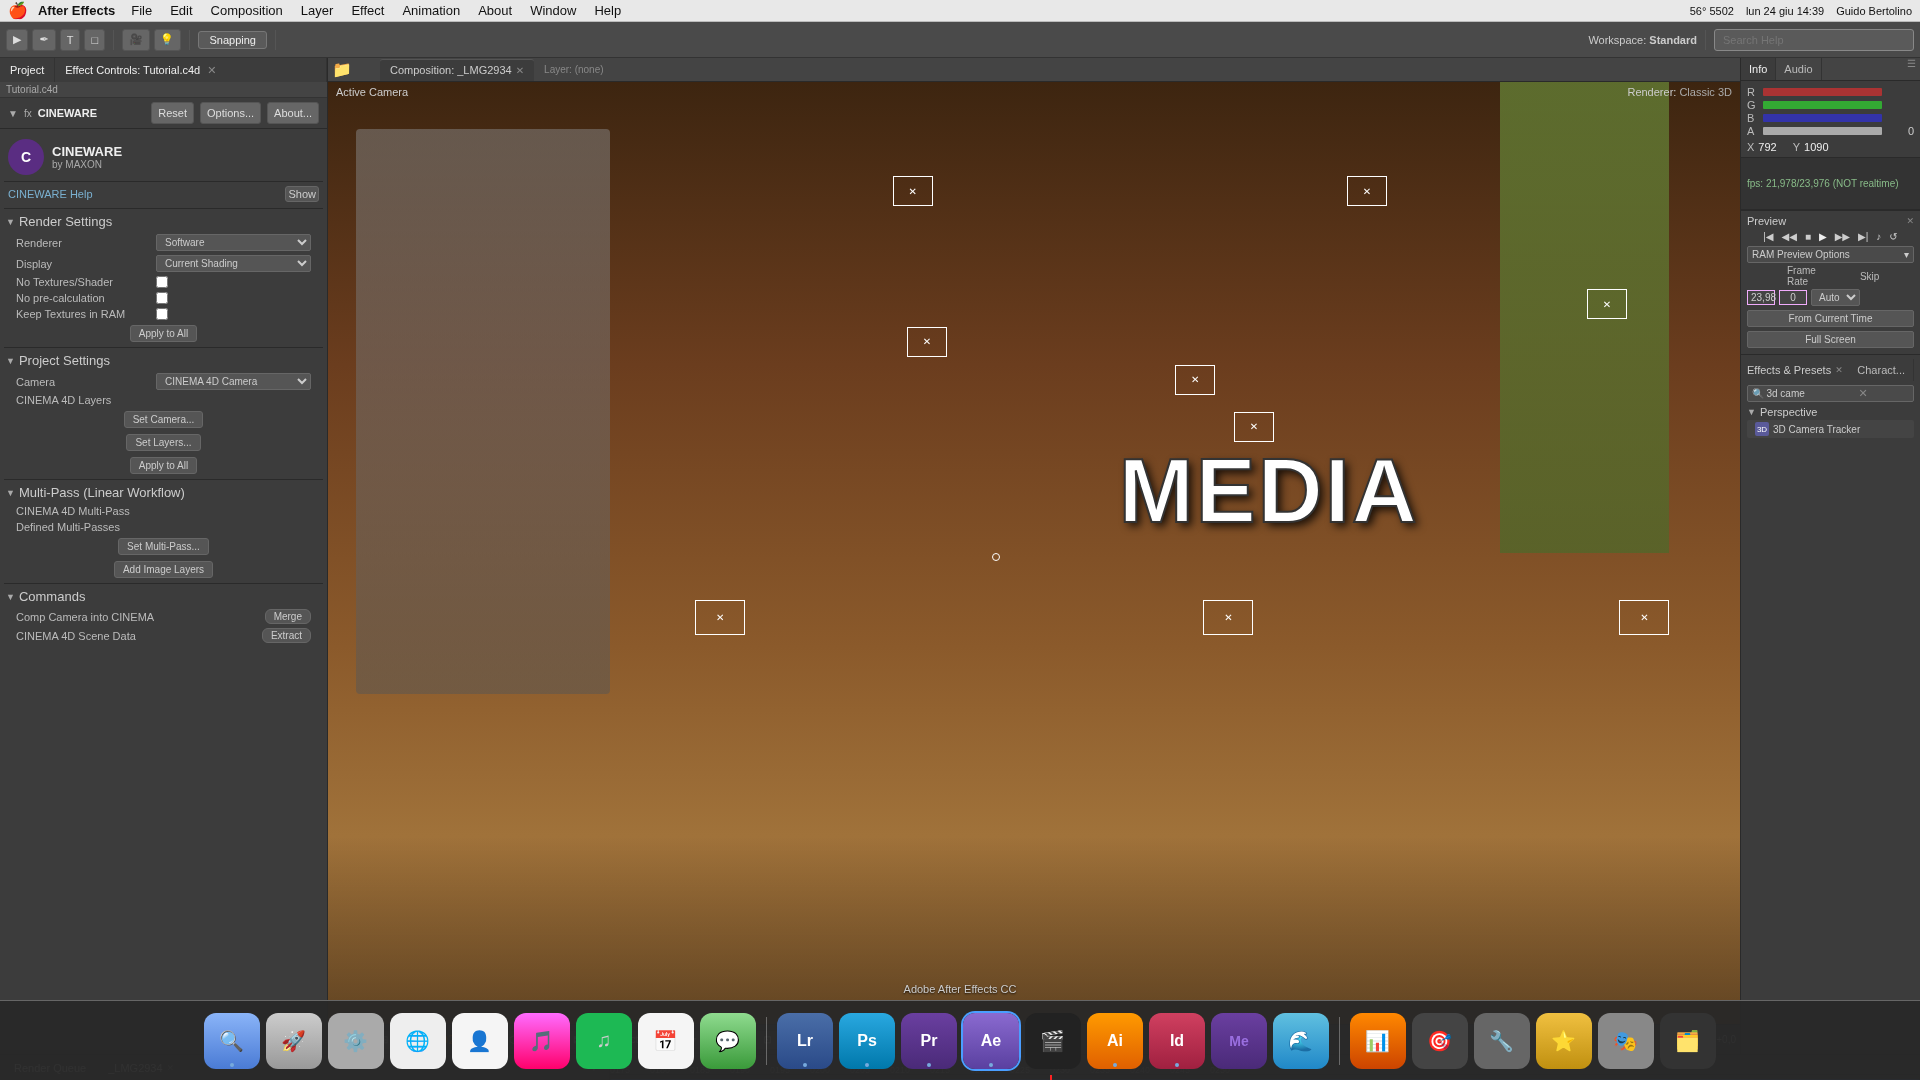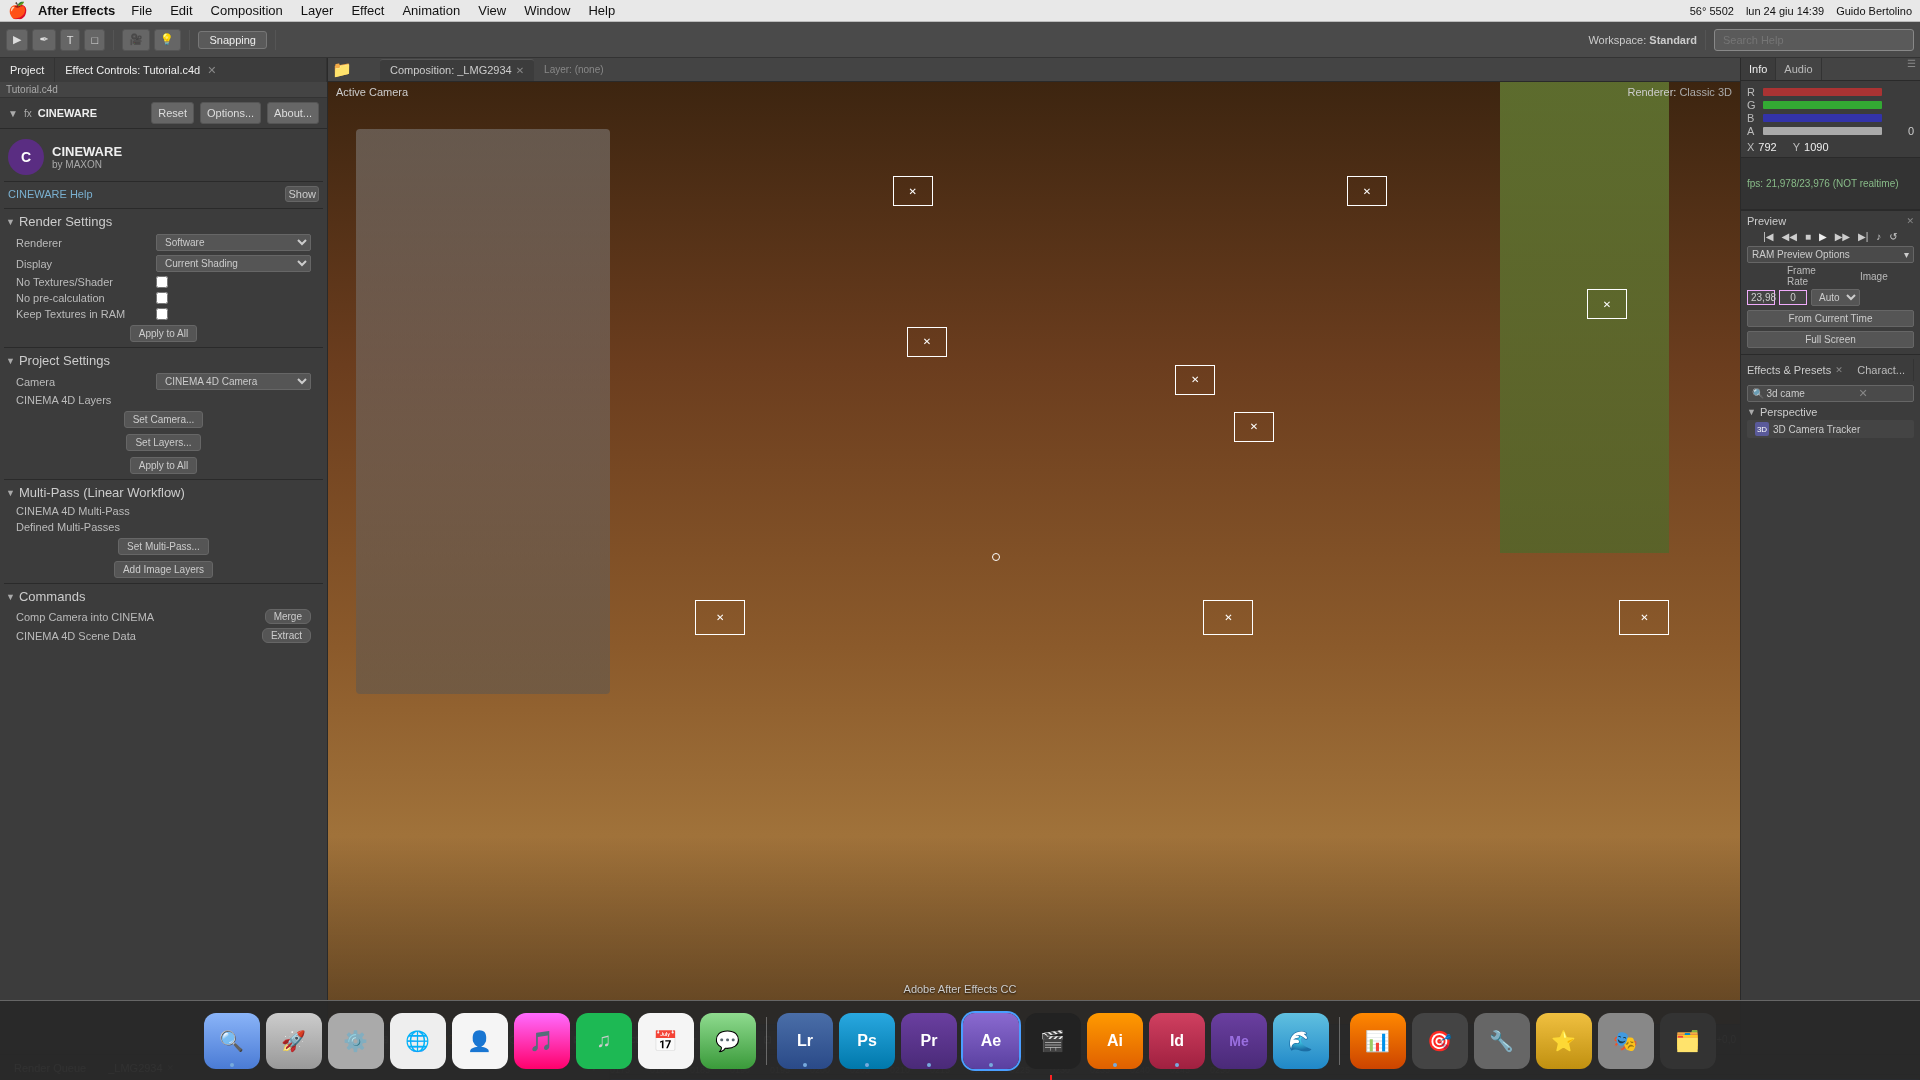--- a/index.html
+++ b/index.html
@@ -184,21 +184,21 @@
 
 <div id="menubar">
   <span class="apple">🍎</span>
   <span class="app-name">After Effects</span>
   <span class="menu-item">File</span>
   <span class="menu-item">Edit</span>
   <span class="menu-item">Composition</span>
   <span class="menu-item">Layer</span>
   <span class="menu-item">Effect</span>
   <span class="menu-item">Animation</span>
-  <span class="menu-item">View</span>
+  <span class="menu-item">About</span>
   <span class="menu-item">Window</span>
   <span class="menu-item">Help</span>
   <div class="right-items">
     <span>56° 5502</span>
     <span>lun 24 giu 14:39</span>
     <span>Guido Bertolino</span>
   </div>
 </div>
 
 <div id="toolbar">
@@ -373,20 +373,21 @@
       <div id="viewport-label">Active Camera</div>
       <div id="renderer-label">
         <span>Renderer:</span> <span style="color:#aaa;">Classic 3D</span>
       </div>
       <div id="viewport-image">
         <div class="scene-bg">
 
           <div style="position:absolute; top:5%; left:2%; width:18%; height:60%; background:linear-gradient(180deg,#888 0%,#555 100%); opacity:0.5; border-radius:4px;"></div>
           <div style="position:absolute; top:0; right:5%; width:12%; height:50%; background:linear-gradient(180deg,#6a8a3a 0%,#4a6a2a 100%); opacity:0.7;"></div>
 
+          <div class="scene-text-media">MEDIA</div>
 
           <div class="tracker-x" style="top:10%; left:40%;">✕</div>
           <div class="tracker-x" style="top:10%; right:25%;">✕</div>
           <div class="tracker-x" style="top:22%; right:8%;">✕</div>
           <div class="tracker-x" style="top:26%; left:41%;">✕</div>
           <div class="tracker-x" style="top:30%; left:60%;">✕</div>
           <div class="tracker-x" style="top:35%; right:33%;">✕</div>
           <div class="tracker-x" style="top:55%; left:26%; width:50px; height:35px;">✕</div>
           <div class="tracker-x" style="top:55%; left:62%; width:50px; height:35px;">✕</div>
           <div class="tracker-x" style="top:55%; right:5%; width:50px; height:35px;">✕</div>
@@ -485,21 +486,21 @@
         <button class="prev-btn">▶|</button>
         <button class="prev-btn">♪</button>
         <button class="prev-btn">↺</button>
       </div>
       <div class="ram-preview-btn">
         <span>RAM Preview Options</span>
         <span>▾</span>
       </div>
       <div class="option-row">
         <span class="opt-label">Frame Rate</span>
-        <span class="opt-label">Image</span>
+        <span class="opt-label">Skip</span>
         <span class="opt-label">Resolution</span>
       </div>
       <div class="option-row">
         <span class="opt-number">23,98</span>
         <span class="opt-number">0</span>
         <select class="opt-value">
           <option>Auto</option>
         </select>
       </div>
       <button class="from-btn">From Current Time</button>

